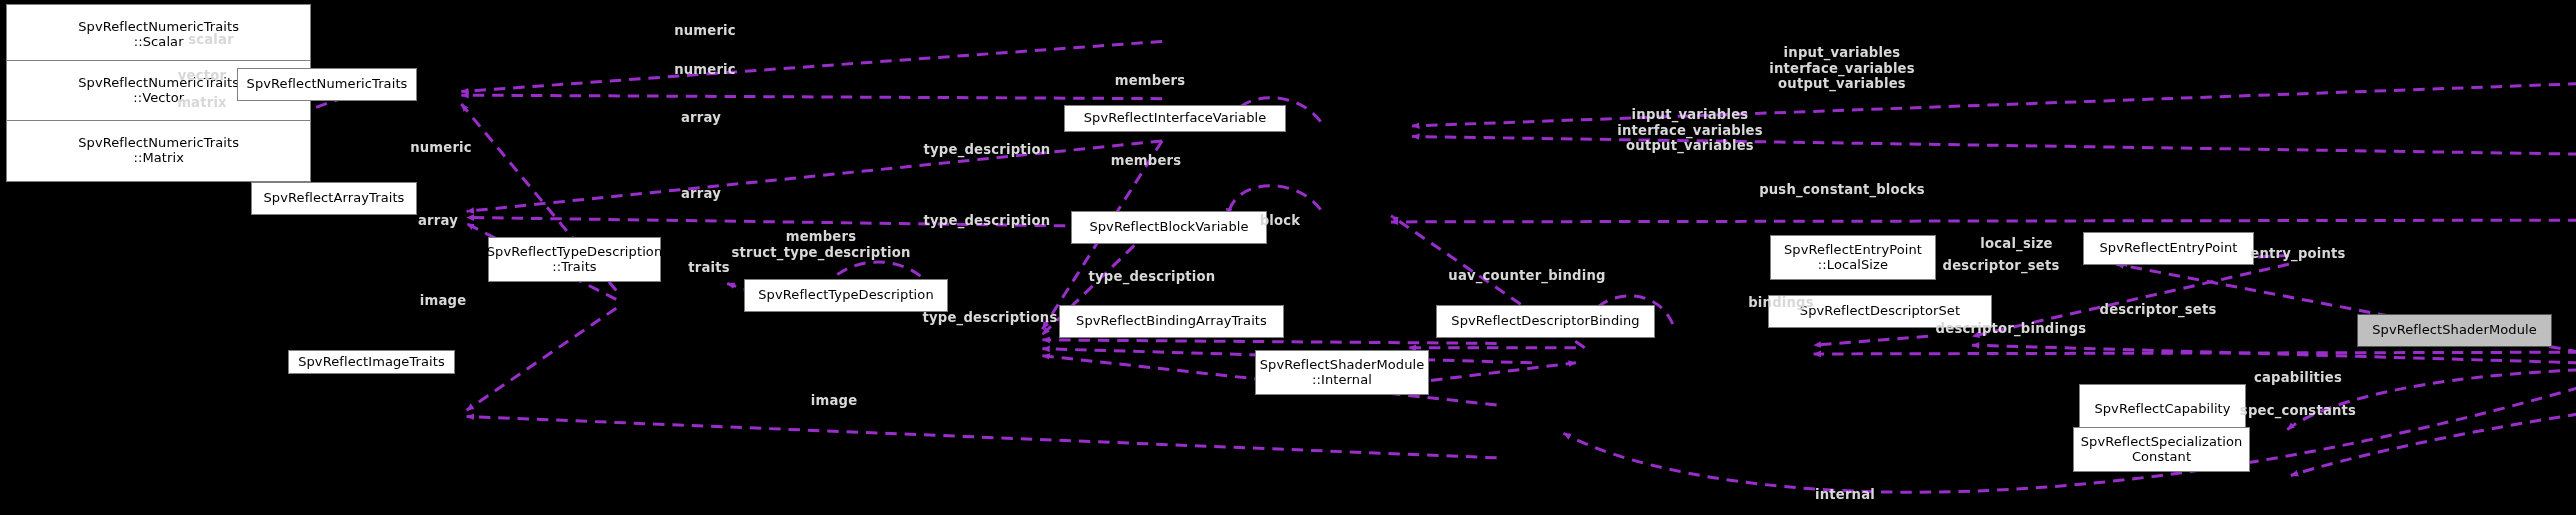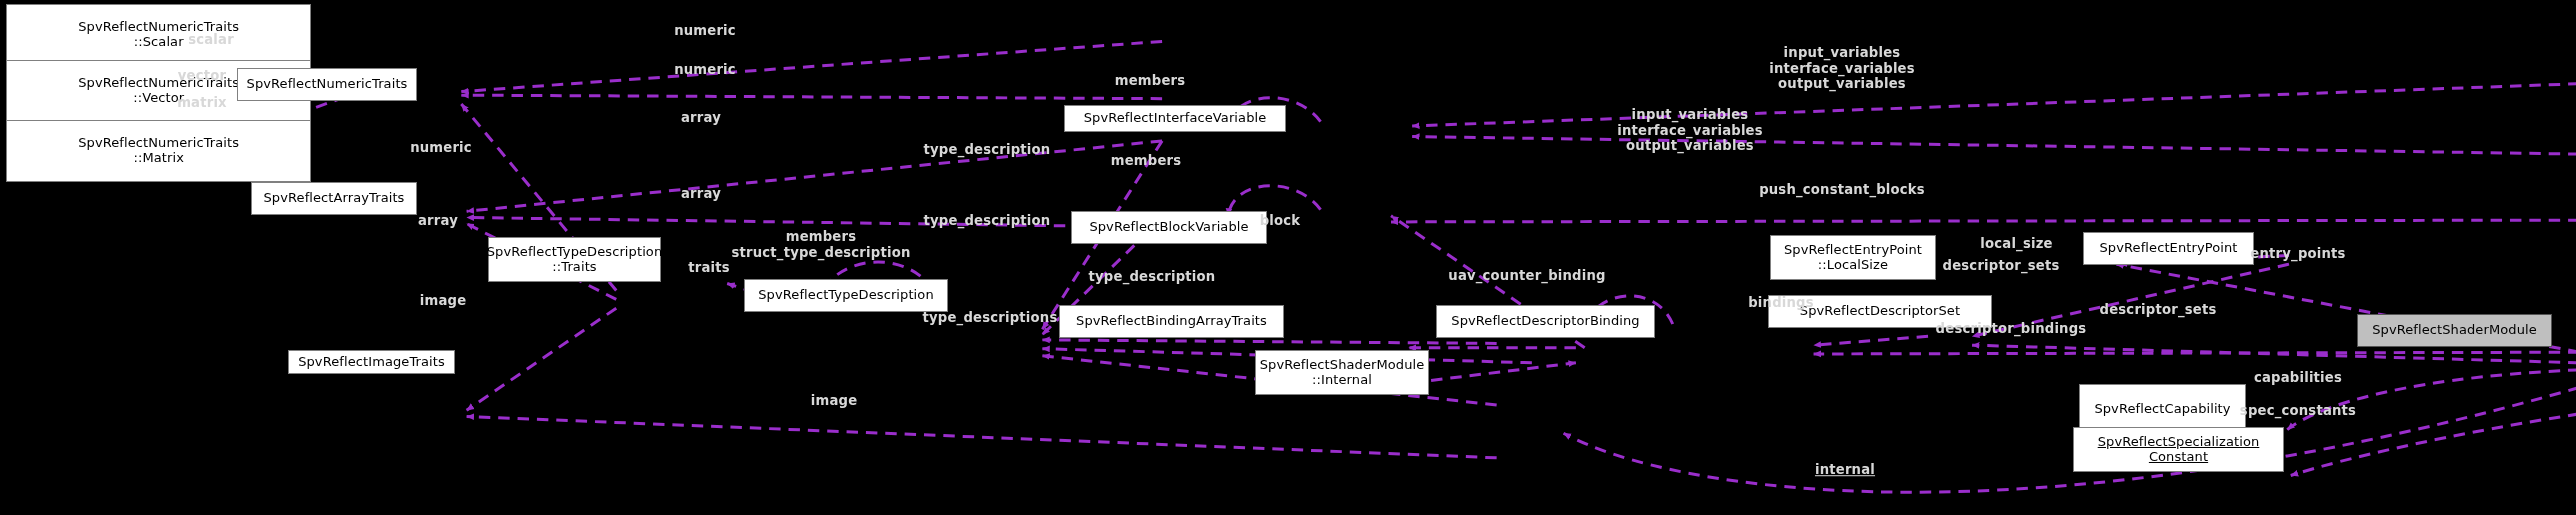--- a/index.html
+++ b/index.html
@@ -125,21 +125,21 @@
       <div class="node" style="left: 1071px; top: 186px; width: 196px; height: 33px; margin-top: 25px;">SpvReflectBlockVariable</div>
       <div class="node" style="left: 1059px; top: 305px; width: 225px; height: 33px;">SpvReflectBindingArrayTraits</div>
       <div class="node" style="left: 1255px; top: 350px; width: 174px; height: 45px;">SpvReflectShaderModule
 ::Internal</div>
       <div class="node" style="left: 1436px; top: 305px; width: 219px; height: 33px;">SpvReflectDescriptorBinding</div>
       <div class="node" style="left: 1768px; top: 295px; width: 224px; height: 33px;">SpvReflectDescriptorSet</div>
       <div class="node" style="left: 1770px; top: 235px; width: 166px; height: 45px;">SpvReflectEntryPoint
 ::LocalSize</div>
       <div class="node" style="left: 2083px; top: 232px; width: 171px; height: 33px;">SpvReflectEntryPoint</div>
       <div class="node" style="left: 2079px; top: 384px; width: 167px; height: 50px;">SpvReflectCapability</div>
-      <div class="node" style="left: 2073px; top: 427px; width: 211px; height: 45px; text-decoration: underline;">SpvReflectSpecialization
+      <div class="node" style="left: 2073px; top: 427px; width: 177px; height: 45px;">SpvReflectSpecialization
 Constant</div>
       <div class="node root" style="left: 2357px; top: 314px; width: 195px; height: 33px;">SpvReflectShaderModule</div>
     </div>
   <div id="label-layer">
       <div class="edge-label" style="left: 211px; top: 40px;">scalar</div>
       <div class="edge-label" style="left: 202px; top: 76px;">vector</div>
       <div class="edge-label" style="left: 202px; top: 103px;">matrix</div>
       <div class="edge-label" style="left: 705px; top: 31px;">numeric</div>
       <div class="edge-label" style="left: 705px; top: 70px;">numeric</div>
       <div class="edge-label" style="left: 441px; top: 148px;">numeric</div>
@@ -167,16 +167,16 @@
       <div class="edge-label" style="left: 1842px; top: 190px;">push_constant_blocks</div>
       <div class="edge-label" style="left: 1527px; top: 276px; text-align: center;">uav_counter_binding</div>
       <div class="edge-label" style="left: 1781px; top: 303px; text-align: center;">bindings</div>
       <div class="edge-label" style="left: 1997px; top: 244px; padding-left: 39px;">local_size</div>
       <div class="edge-label" style="left: 2001px; top: 266px;">descriptor_sets</div>
       <div class="edge-label" style="left: 2011px; top: 329px;">descriptor_bindings</div>
       <div class="edge-label" style="left: 2158px; top: 310px;">descriptor_sets</div>
       <div class="edge-label" style="left: 2298px; top: 254px;">entry_points</div>
       <div class="edge-label" style="left: 2298px; top: 378px;">capabilities</div>
       <div class="edge-label" style="left: 2298px; top: 411px; text-align: right;">spec_constants</div>
-      <div class="edge-label" style="left: 1845px; top: 470px; text-decoration: underline;">internal</div>
+      <div class="edge-label" style="left: 1845px; top: 495px;">internal</div>
     </div>
 </div>
 
 
 </body></html>

